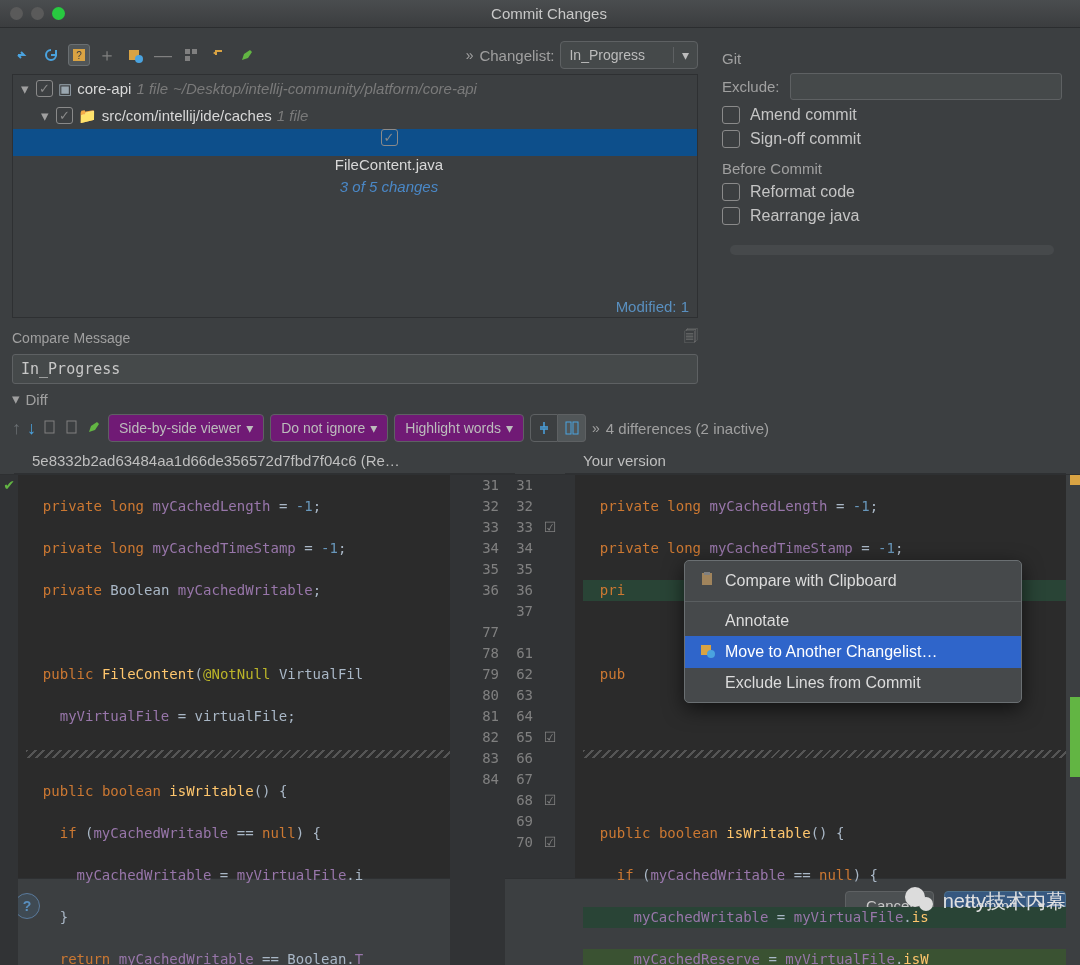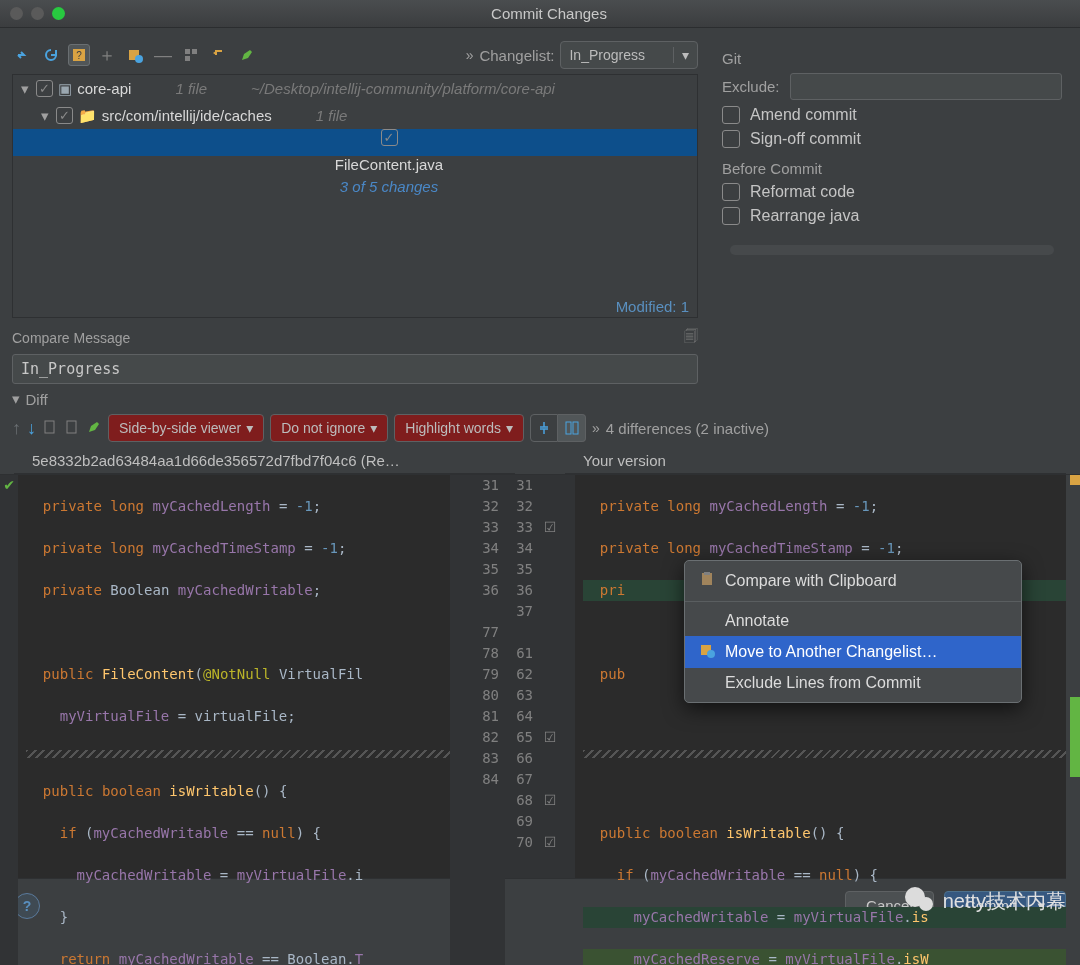--- a/index.html
+++ b/index.html
@@ -29,30 +29,30 @@
 .toolbar .spacer { flex:1; }
 .toolbar .clabel { color:#a0a0a0; font-size:15px;}
 .combo { background:#45494a; border:1px solid #5e6163; border-radius:4px; height:28px; display:flex; align-items:center; padding:0 8px; color:#bcbcbc; }
 .combo .dd { margin-left:28px; border-left:1px solid #5e6163; padding-left:8px; }
 .tree { flex:1; background:#3c3f41; border:1px solid #2e3032; overflow:hidden; font-size:15px; position:relative;}
 .row { display:flex; align-items:center; gap:5px; height:27px; padding-left:8px; }
 .row .arrow { width:10px; color:#a0a0a0;}
 .row .chk { width:17px; height:17px; border:1px solid #8a8a8a; border-radius:3px; display:inline-flex; align-items:center; justify-content:center; color:#8a8a8a; font-size:13px;}
 .row .chk.on::before{content:"✓";}
 .row .fname { color:#d8d8d8; }
-.row .hint { color:#7a7a7a; font-style:italic;margin-left:39px;}
+.row .hint { color:#7a7a7a; font-style:italic;}
 .row .chg { color:#4a88c7; font-style:italic;}
 .row.selected { background:linear-gradient(#0d3a6a,#0d3a6a); background:#0e4a8a; }
 .row.selected { background:#0d4f8b;flex-direction:column; }
 .modline { position:absolute; bottom:2px; right:8px; color:#598fbf; }
 .cm-label { color:#a0a0a0; margin-top:8px; display:flex; align-items:center; justify-content:space-between;}
 .cm-input { height:30px; background:#45494a; border:1px solid #5e6163; border-radius:3px; padding:4px 8px; color:#c8c8c8; font-family:Menlo,monospace; font-size:15px; margin-top:4px;}
 .diff-label { margin-top:6px; color:#a0a0a0; font-size:15px; display:flex; align-items:center; gap:6px;}
 .difftoolbar { display:flex; align-items:center; gap:6px; height:40px; padding:0 12px; }
-.btnsel { background:#7f1d1d; border:1px solid #5e6163; border-radius:4px; display:flex; align-items:center; padding:3px 10px; gap:5px; color:#bcbcbc; height:28px;}
+.btnsel { background:#701a75; border:1px solid #5e6163; border-radius:4px; display:flex; align-items:center; padding:3px 10px; gap:5px; color:#bcbcbc; height:28px;}
 .sidebyside { flex:1; display:flex; background:#2b2b2b; border-top:1px solid #2e3032; position:relative; height:404px;}
 .pane { flex:1; display:flex; flex-direction:column; min-width:0; }
 .pane-title { background:#3c3f41; color:#bfbfbf; font-size:15px; padding:4px 18px; border-bottom:1px solid #2e3032;}
 .gutter { width:55px; background:#313335; color:#808080; text-align:right; padding-right:6px; font-family:Menlo,monospace; font-size:14px; line-height:21px;}
 .code { flex:1; font-family:Menlo,monospace; font-size:14px; line-height:21px; color:#a9b7c6; padding-left:8px; overflow:hidden; white-space:pre;}
 .kw{color:#cc7832;} .ty{color:#a9b7c6;} .fn{color:#ffc66d;} .id{color:#9876aa;} .num{color:#6897bb;} .an{color:#bbb529;}
 .codewrap { display:flex; flex:1; position:relative;}
 .checkcol { width:22px; background:#313335; color:#808080; text-align:center; font-size:14px; line-height:21px;}
 .codeline { height:21px; display:block; }
 .hl-green { background:#294436; }

